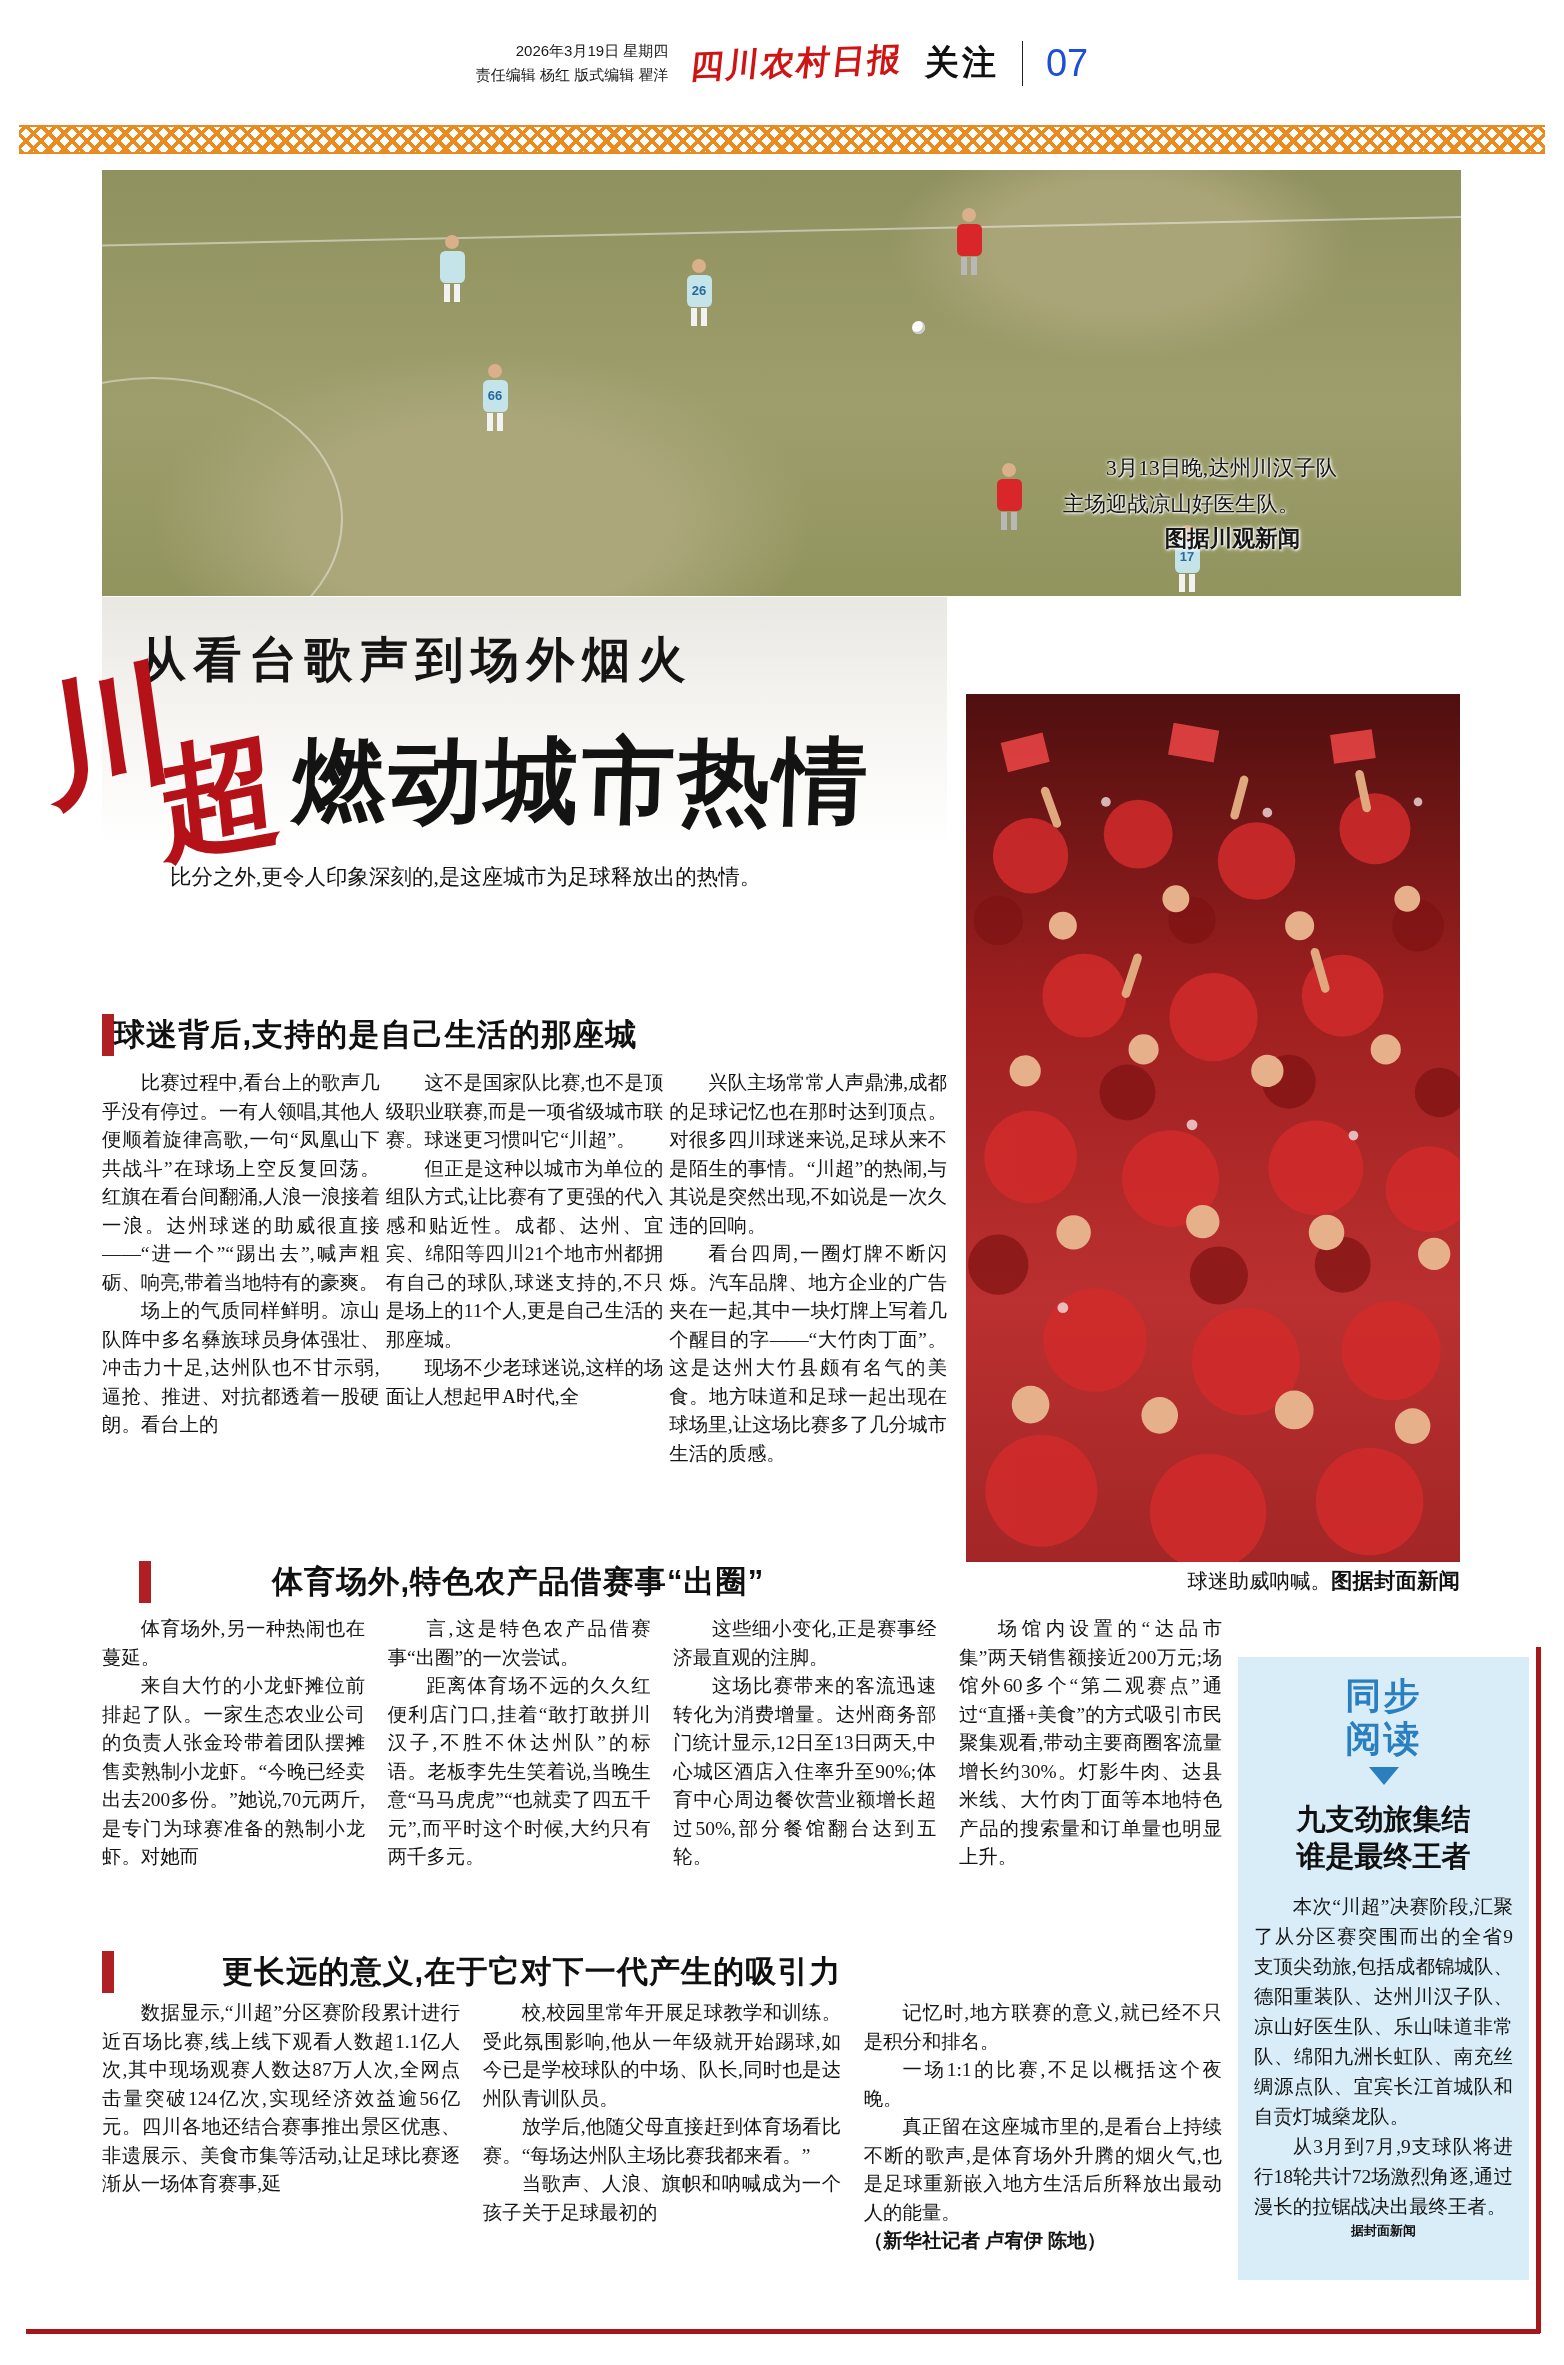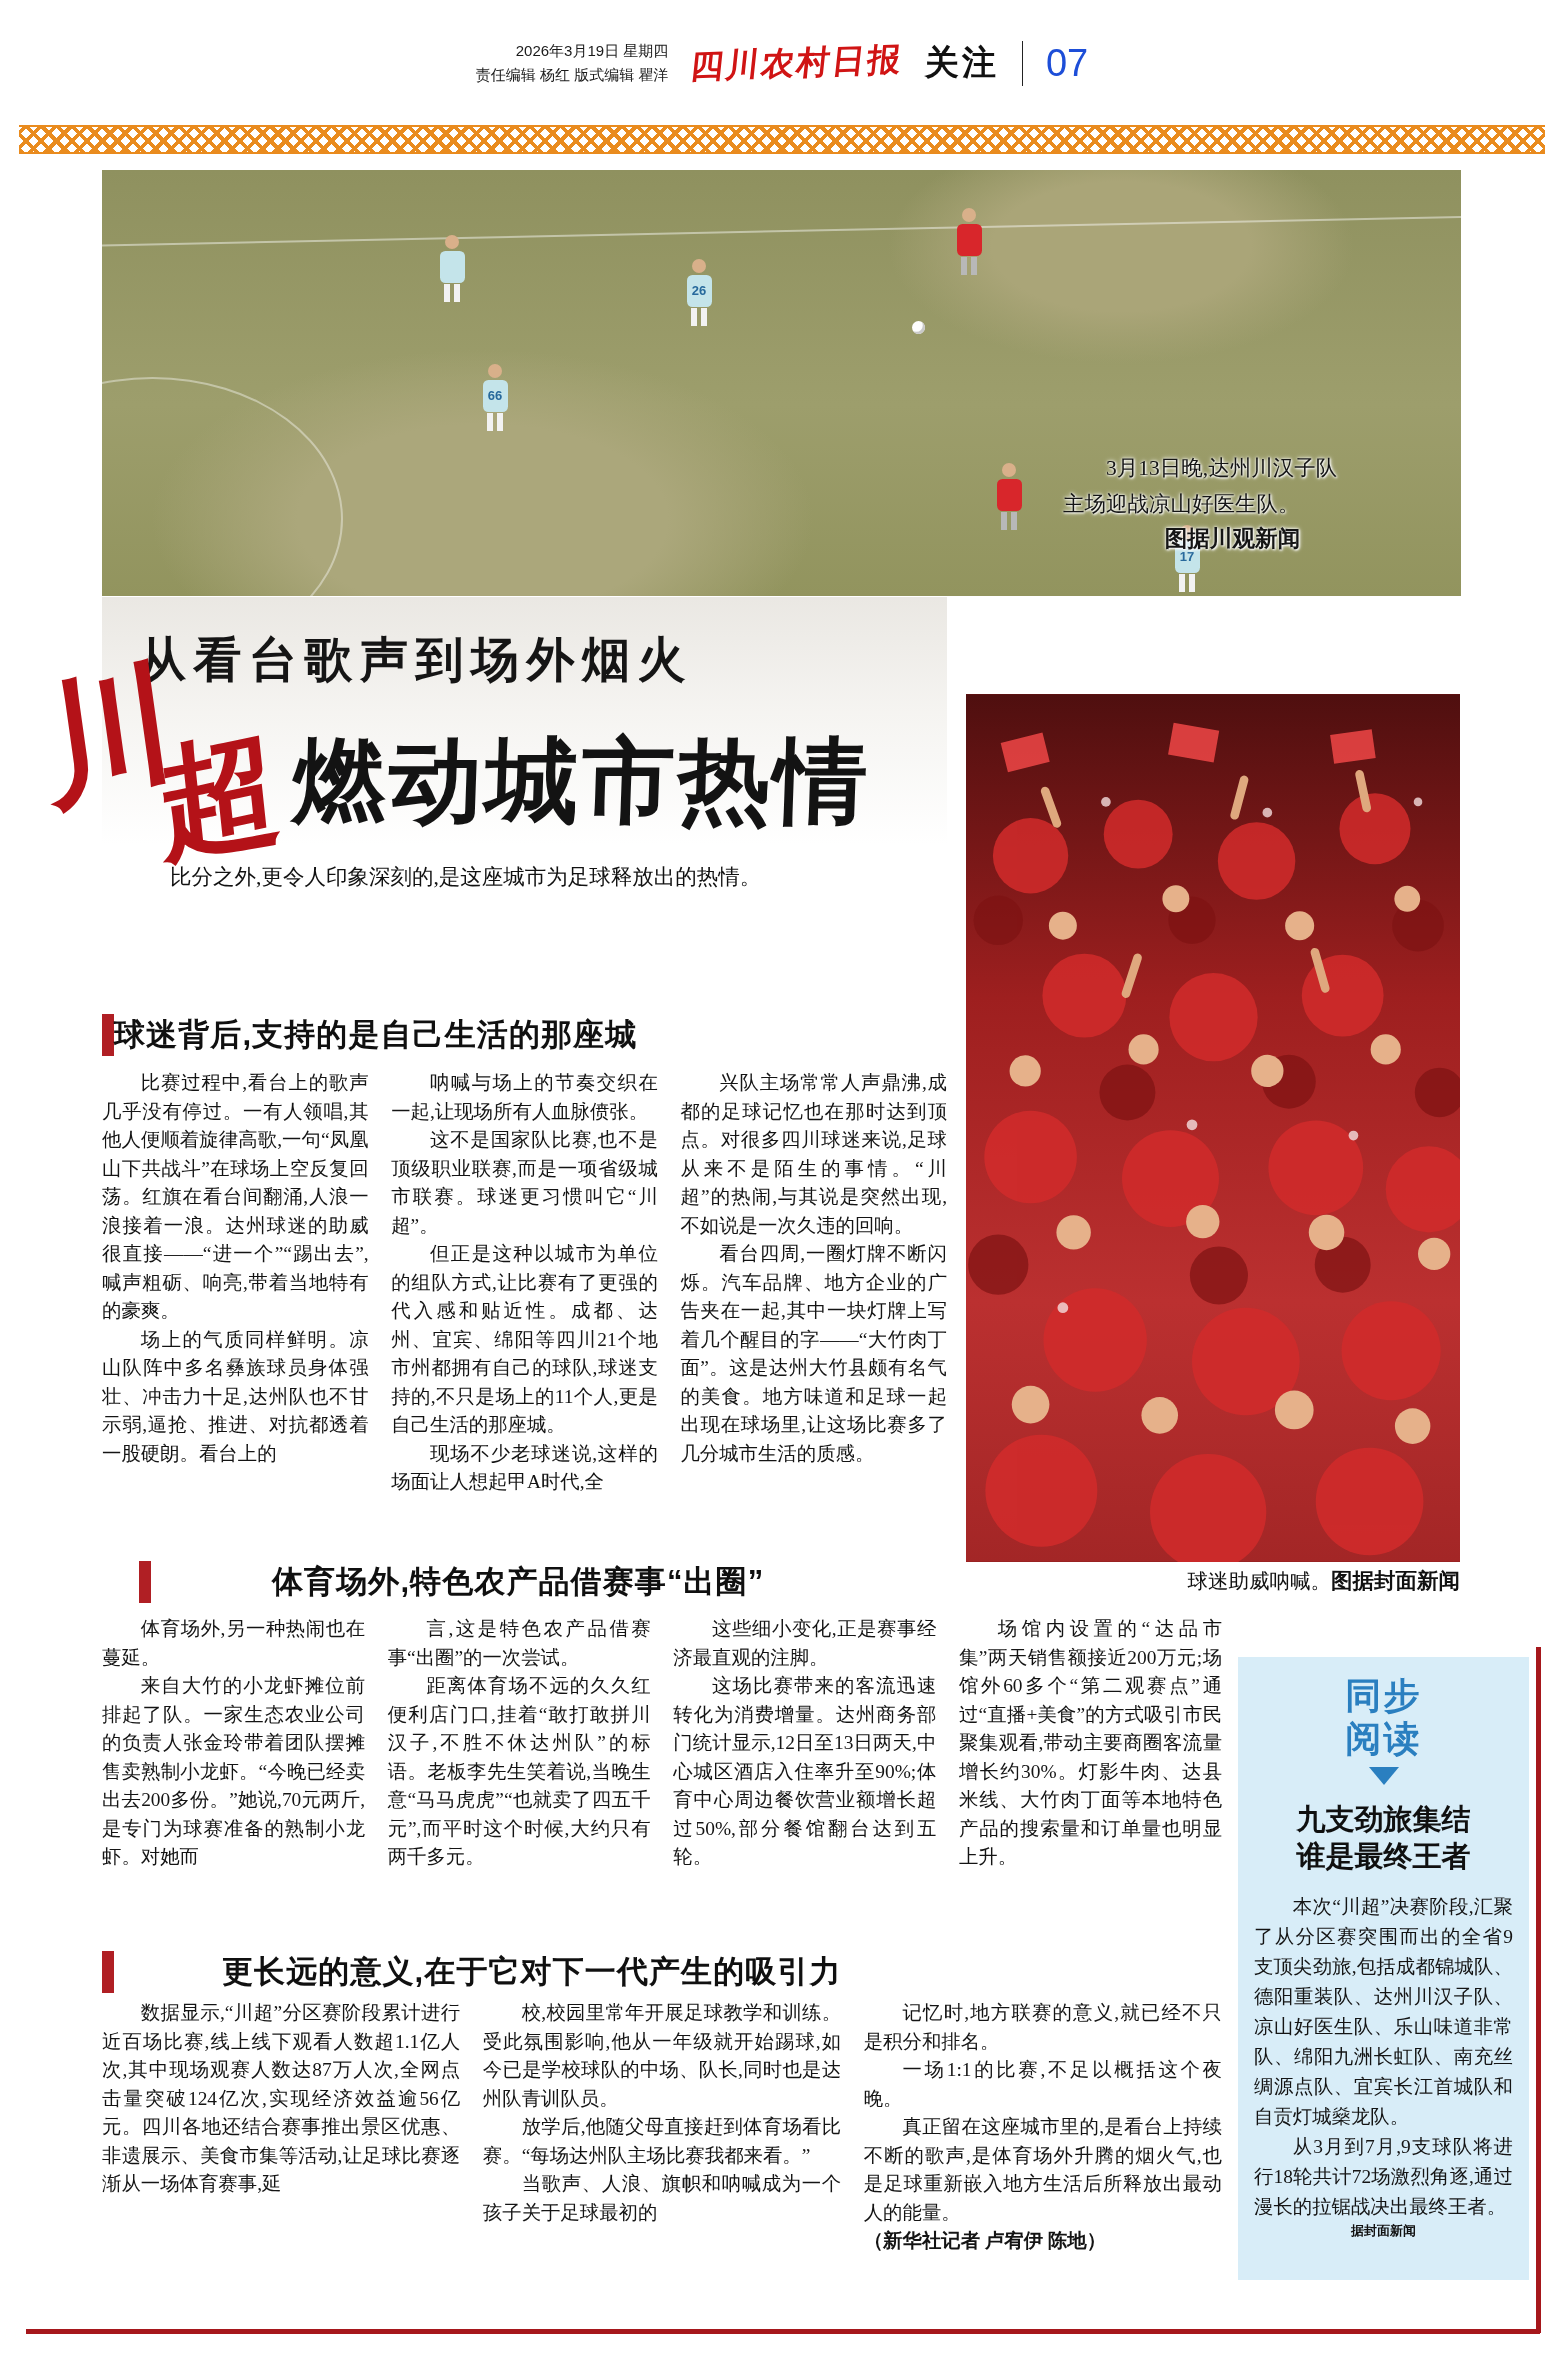--- a/index.html
+++ b/index.html
@@ -77,21 +77,21 @@
   .sh2{left:116px;top:1561px;width:1120px;margin-left:23px;}
   .sh2 h2{margin-left:121px;}
   .sh3{left:102px;top:1951px;width:1120px;}
   .sh3 h2{margin-left:108px;}
 
   
   .cols{position:absolute;display:flex;gap:22.6px;}
   .cols .col{flex:1;min-width:0;}
   .col p{margin:0;font-size:19.4px;line-height:28.5px;text-align:justify;text-indent:2em;
          font-family:"Liberation Serif",serif;color:#141414;}
-  .cols1{left:102px;top:1069px;width:845px;height:490px;overflow:hidden;}
+  .cols1{left:102px;top:1069px;width:845px;height:490px;overflow:hidden;gap:6px;}
   .cols2{left:102px;top:1615px;width:1120px;height:321px;overflow:hidden;}
   .cols3{left:102px;top:1999px;width:1120px;height:333px;overflow:hidden;}
   .byline{margin-top:5.4px;font-family:"Liberation Sans",sans-serif;font-weight:bold;font-size:20px;
           text-indent:0 !important;text-align:justify;}
 
   
   .crowd-photo{position:absolute;left:966px;top:694px;width:494px;height:868px;overflow:hidden;background:#7d1717;}
   .crowd-photo svg{display:block;}
   .crowd-caption{position:absolute;left:966px;top:1566px;width:494px;text-align:right;font-size:20.5px;color:#111;}
   .crowd-caption .credit{font-family:"Liberation Sans",sans-serif;font-weight:bold;font-size:21.5px;}
@@ -214,21 +214,20 @@
   <div class="sec-heading sh1">
     <div class="bar"></div>
     <h2>球迷背后,支持的是自己生活的那座城</h2>
   </div>
   <div class="cols cols1">
     <div class="col">
         <p>比赛过程中,看台上的歌声几乎没有停过。一有人领唱,其他人便顺着旋律高歌,一句“凤凰山下共战斗”在球场上空反复回荡。红旗在看台间翻涌,人浪一浪接着一浪。达州球迷的助威很直接——“进一个”“踢出去”,喊声粗砺、响亮,带着当地特有的豪爽。</p>
         <p>场上的气质同样鲜明。凉山队阵中多名彝族球员身体强壮、冲击力十足,达州队也不甘示弱,逼抢、推进、对抗都透着一股硬朗。看台上的</p>
       </div>
     <div class="col">
-        <p>呐喊与场上的节奏交织在一起,让现场所有人血脉偾张。</p>
         <p>这不是国家队比赛,也不是顶级职业联赛,而是一项省级城市联赛。球迷更习惯叫它“川超”。</p>
         <p>但正是这种以城市为单位的组队方式,让比赛有了更强的代入感和贴近性。成都、达州、宜宾、绵阳等四川21个地市州都拥有自己的球队,球迷支持的,不只是场上的11个人,更是自己生活的那座城。</p>
         <p>现场不少老球迷说,这样的场面让人想起甲A时代,全</p>
       </div>
     <div class="col">
         <p>兴队主场常常人声鼎沸,成都的足球记忆也在那时达到顶点。对很多四川球迷来说,足球从来不是陌生的事情。“川超”的热闹,与其说是突然出现,不如说是一次久违的回响。</p>
         <p>看台四周,一圈灯牌不断闪烁。汽车品牌、地方企业的广告夹在一起,其中一块灯牌上写着几个醒目的字——“大竹肉丁面”。这是达州大竹县颇有名气的美食。地方味道和足球一起出现在球场里,让这场比赛多了几分城市生活的质感。</p>
       </div>
   </div>
 

